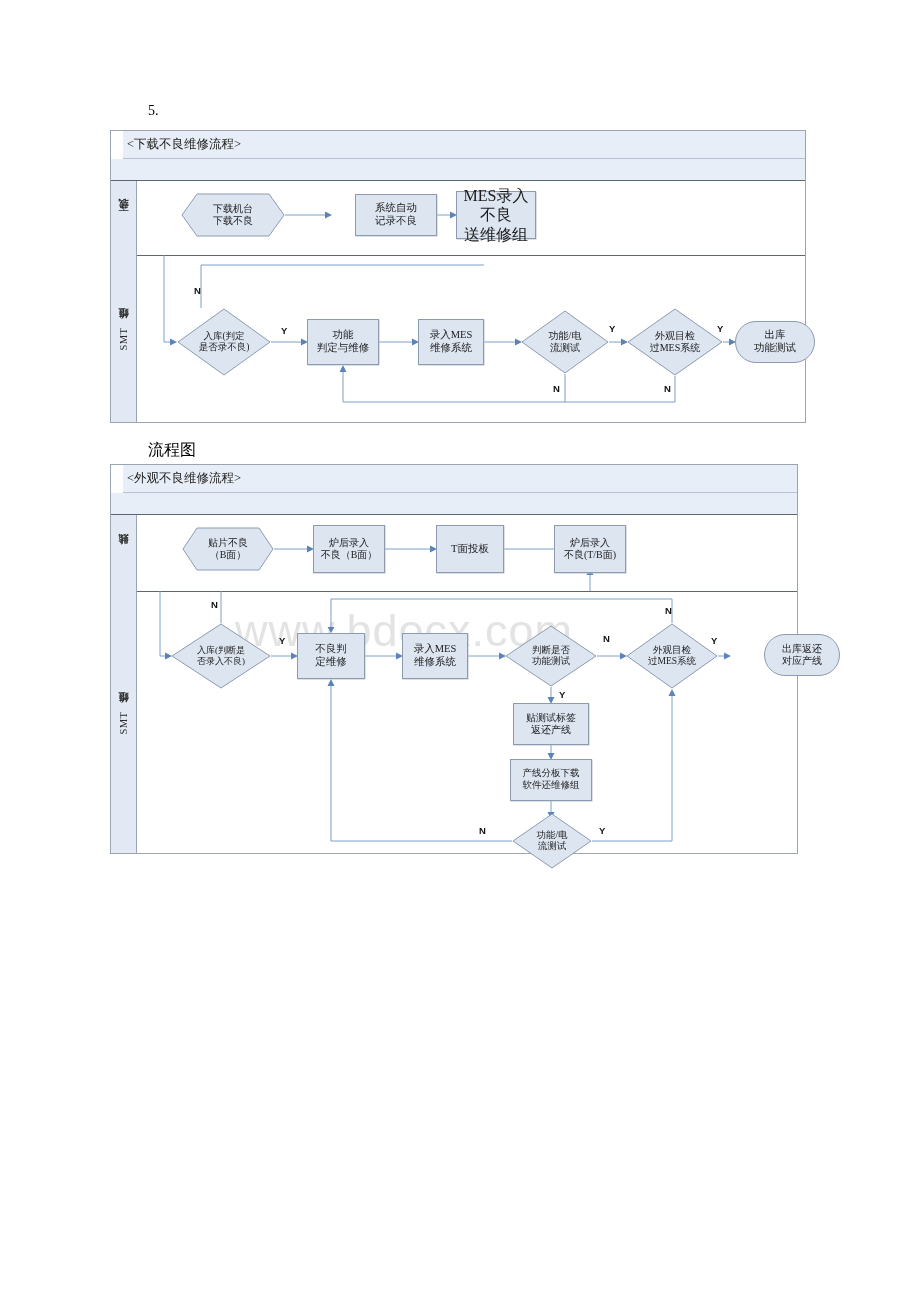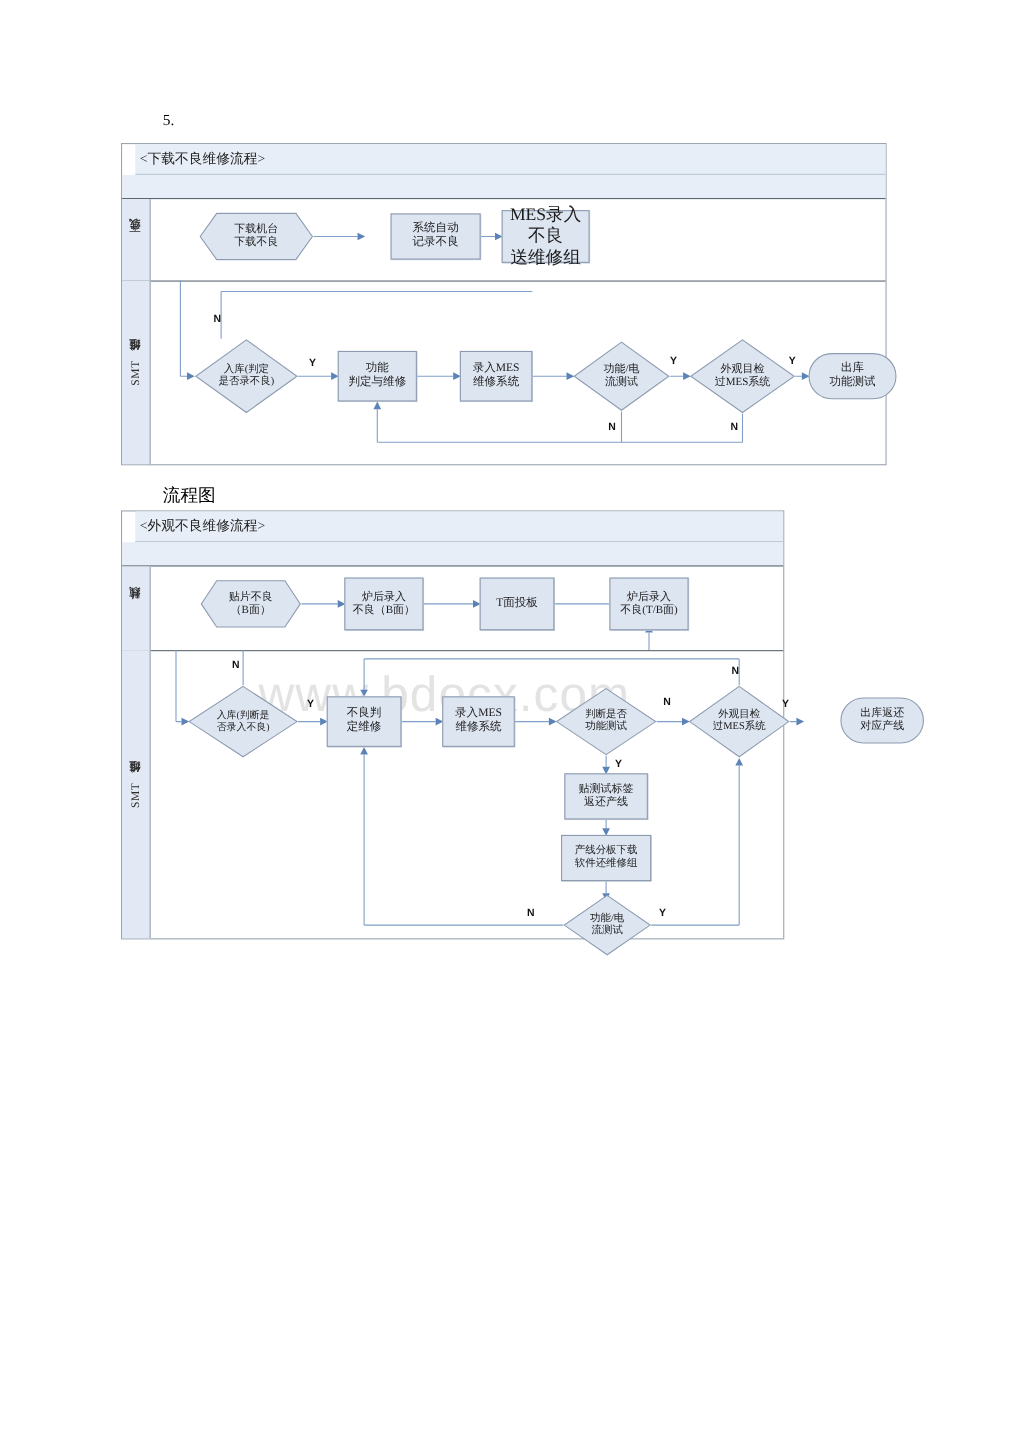--- a/index.html
+++ b/index.html
@@ -265,21 +265,21 @@
         <div class="ylabel" style="left:472px;top:68px;">Y</div>
         <div class="ylabel" style="left:416px;top:128px;">N</div>
         <div class="ylabel" style="left:580px;top:68px;">Y</div>
         <div class="ylabel" style="left:527px;top:128px;">N</div>
       </div>
     </div>
   </div>
 
   <div class="doc-heading" style="left:148px;top:440px;font-size:16px;">流程图</div>
 
-  <div class="swim" style="left:110px;top:464px;width:603px;height:390px;">
+  <div class="swim" style="left:110px;top:464px;width:688px;height:390px;">
 
     <div class="swim-titlebar" style="height:28px;">&lt;外观不良维修流程&gt;</div>
 
     <div class="swim-subbar" style="top:28px;height:22px;"></div>
 
     <div class="lane" style="top:50px;height:76px;">
       <div class="lane-head">
         <span>贴片线</span>
       </div>
       <div class="lane-body">

